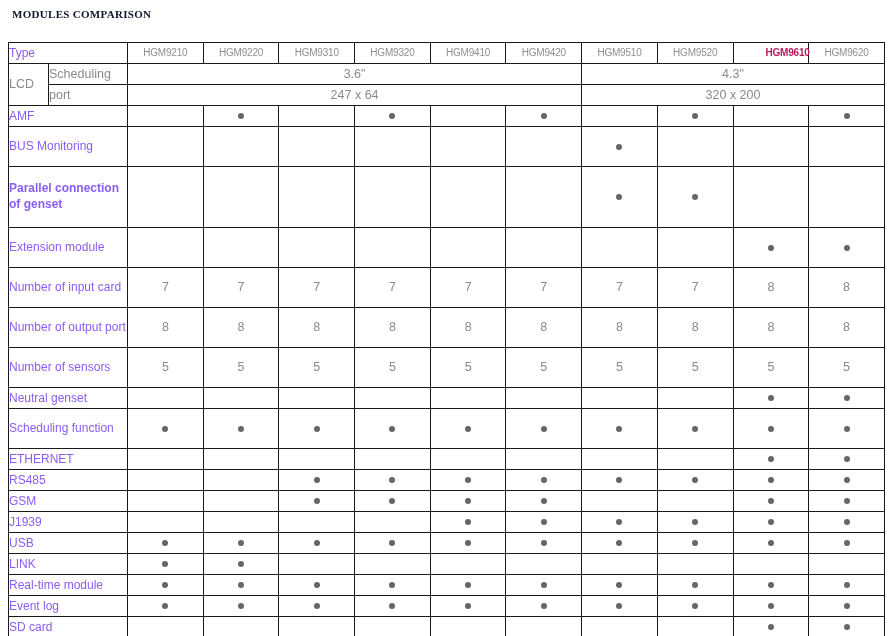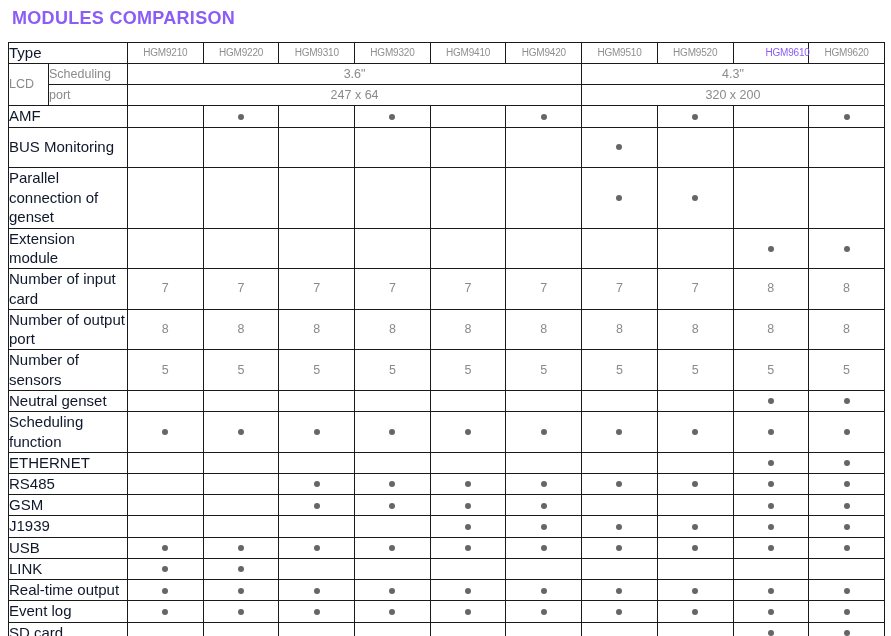--- a/index.html
+++ b/index.html
@@ -11,25 +11,26 @@
     overflow: hidden;
   }
   body {
     font-family: "Liberation Sans", sans-serif;
     color: #808080;
   }
   #page-title {
     position: absolute;
     left: 12px;
     top: 8px;
-    font-size: 18px;
+    font-size: 11px;
     font-weight: bold;
-    color: #8b5cf6;
+    color: #0f172a;
     letter-spacing: 0.3px;
     white-space: nowrap;
+    font-family: Liberation Serif, serif;
   }
   #comparison-table-wrap {
     position: absolute;
     left: 8px;
     top: 42px;
     width: 876px;
   }
   table.cmp {
     border-collapse: collapse;
     table-layout: fixed;
@@ -46,48 +47,48 @@
     background: #fff;
   }
   
   col.c-lcd  { width: 40px; }
   col.c-sub  { width: 79px; }
   col.c-mod  { width: 75.7px; }
 
   td.label {
     text-align: left;
     padding: 1px 2px 1px 3px;
-    color: #0f172a;
-    font-size: 15px;
+    color: #8b5cf6;
+    font-size: 12px;
     margin-left: 28px;
   }
   td.label.two-line { line-height: 1.32; }
-  td.label.three-line { line-height: 1.32; }
+  td.label.three-line { line-height: 1.32; font-weight: bold; }
   td.sublabel {
     text-align: left;
     padding: 1px 2px 1px 3px;
     color: #8a8a8a;
   }
   td.lcdcell {
     text-align: left;
     padding: 1px 2px 1px 3px;
     color: #8a8a8a;
     vertical-align: middle;
     margin-left: 10px;
   }
   td.model {
     text-align: center;
     color: #8f8f8f;
     font-size: 10px;
     letter-spacing: -0.2px;
     white-space: nowrap;
   }
   td.model.hl {
-    color: #8b5cf6;
-    font-weight: normal;
+    color: #be185d;
+    font-weight: bold;
     padding-left: 32px;
   }
   td.val {
     text-align: center;
     color: #8a8a8a;
     font-size: 12.5px;
   }
   td.merged {
     text-align: center;
     color: #8a8a8a;
@@ -344,21 +345,21 @@
           <td class="val"></td>
           <td class="val"></td>
           <td class="val"></td>
           <td class="val"></td>
           <td class="val"></td>
           <td class="val"></td>
           <td class="val"></td>
           <td class="val"></td>
         </tr>
         <tr class="r1">
-          <td class="label" colspan="2">Real-time output</td>
+          <td class="label" colspan="2">Real-time module</td>
           <td class="cell"><span class="dot"></span></td>
           <td class="cell"><span class="dot"></span></td>
           <td class="cell"><span class="dot"></span></td>
           <td class="cell"><span class="dot"></span></td>
           <td class="cell"><span class="dot"></span></td>
           <td class="cell"><span class="dot"></span></td>
           <td class="cell"><span class="dot"></span></td>
           <td class="cell"><span class="dot"></span></td>
           <td class="cell"><span class="dot"></span></td>
           <td class="cell"><span class="dot"></span></td>

